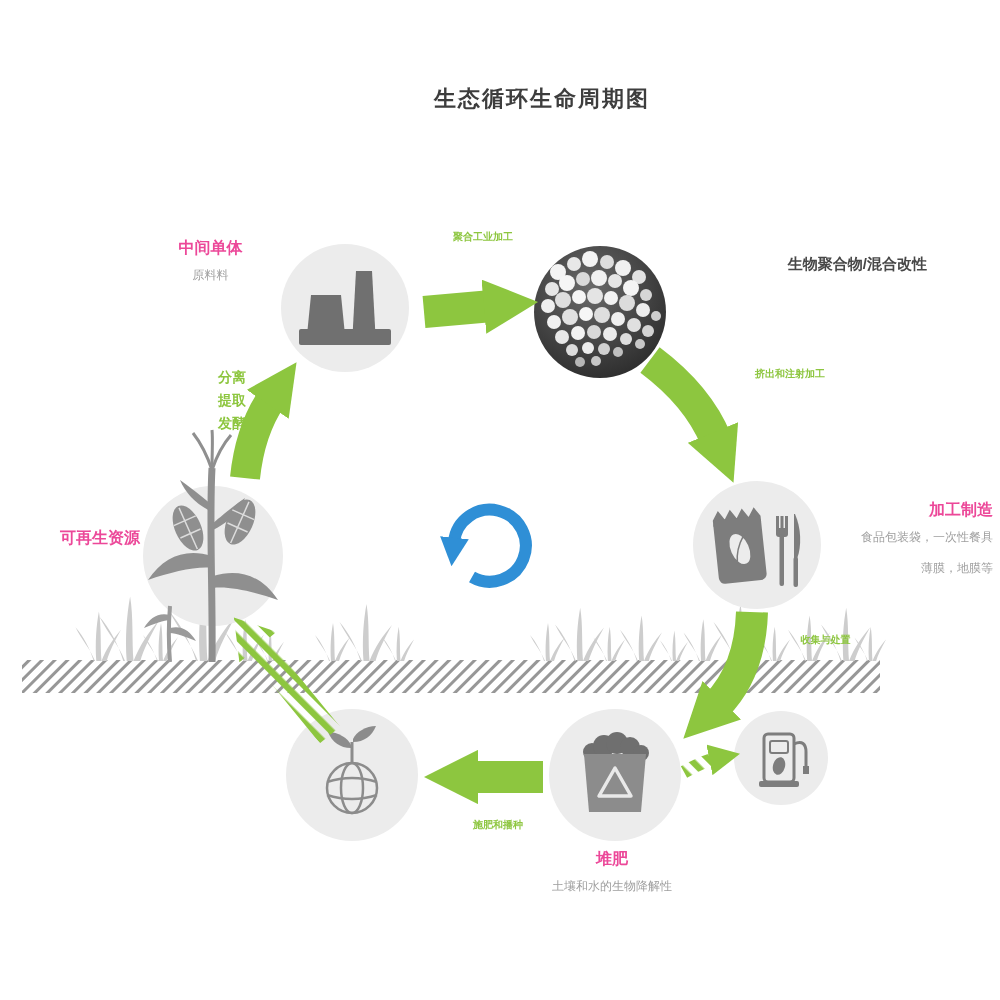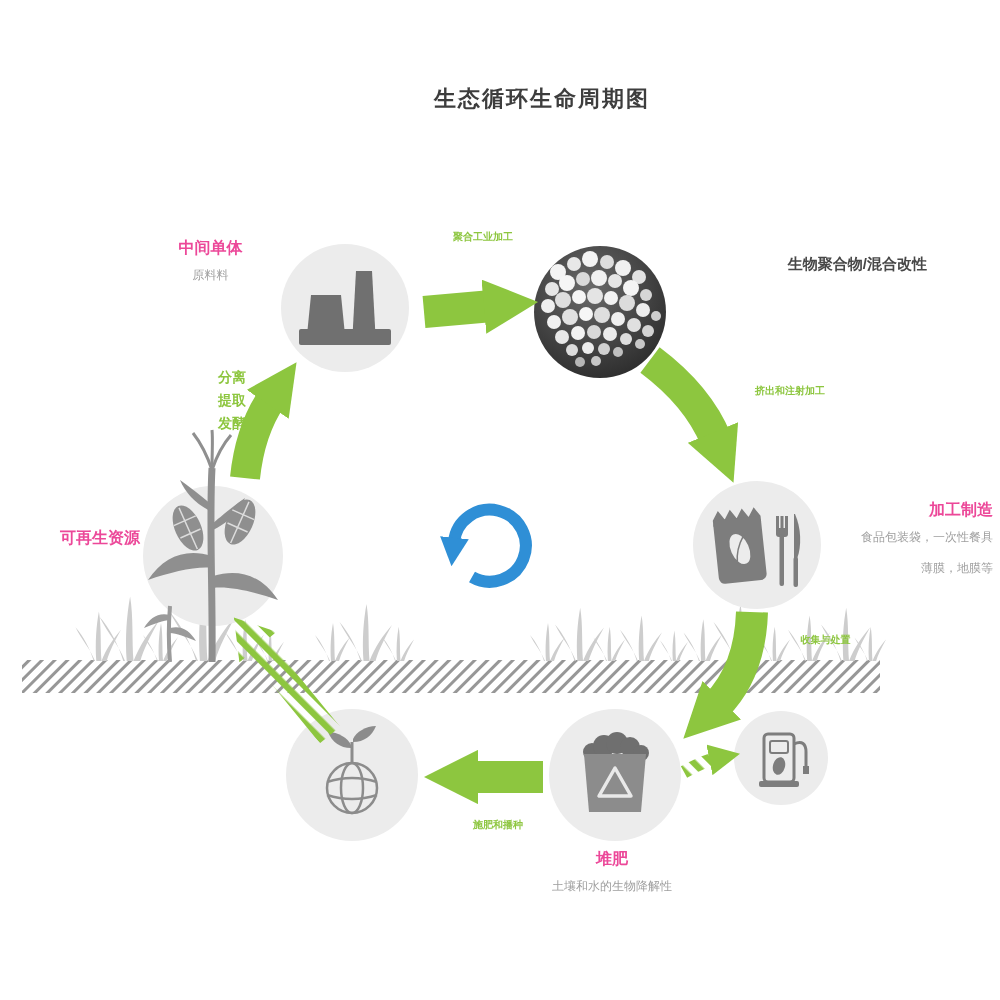--- a/index.html
+++ b/index.html
@@ -232,21 +232,21 @@
 
 <div class="lbl center" style="left:148px;top:238px;width:125px">
   <div class="t-dark">中间单体</div>
   <div class="t-sub">原料料</div>
 </div>
 
 <div class="lbl center t-green" style="left:418px;top:230px;width:130px">聚合工业加工</div>
 
 <div class="lbl t-dark-sm" style="left:707px;top:255px;width:220px">生物聚合物/混合改性</div>
 
-<div class="lbl center t-green" style="left:705px;top:384px;width:170px">挤出和注射加工</div>
+<div class="lbl center t-green" style="left:705px;top:367px;width:170px">挤出和注射加工</div>
 
 <div class="lbl" style="left:858px;top:500px;width:135px">
   <div class="t-dark">加工制造</div>
   <div class="t-sub">食品包装袋，一次性餐具</div>
   <div class="t-sub" style="margin-top:12px">薄膜，地膜等</div>
 </div>
 
 <div class="lbl center t-green" style="left:768px;top:633px;width:115px">收集与处置</div>
 
 

